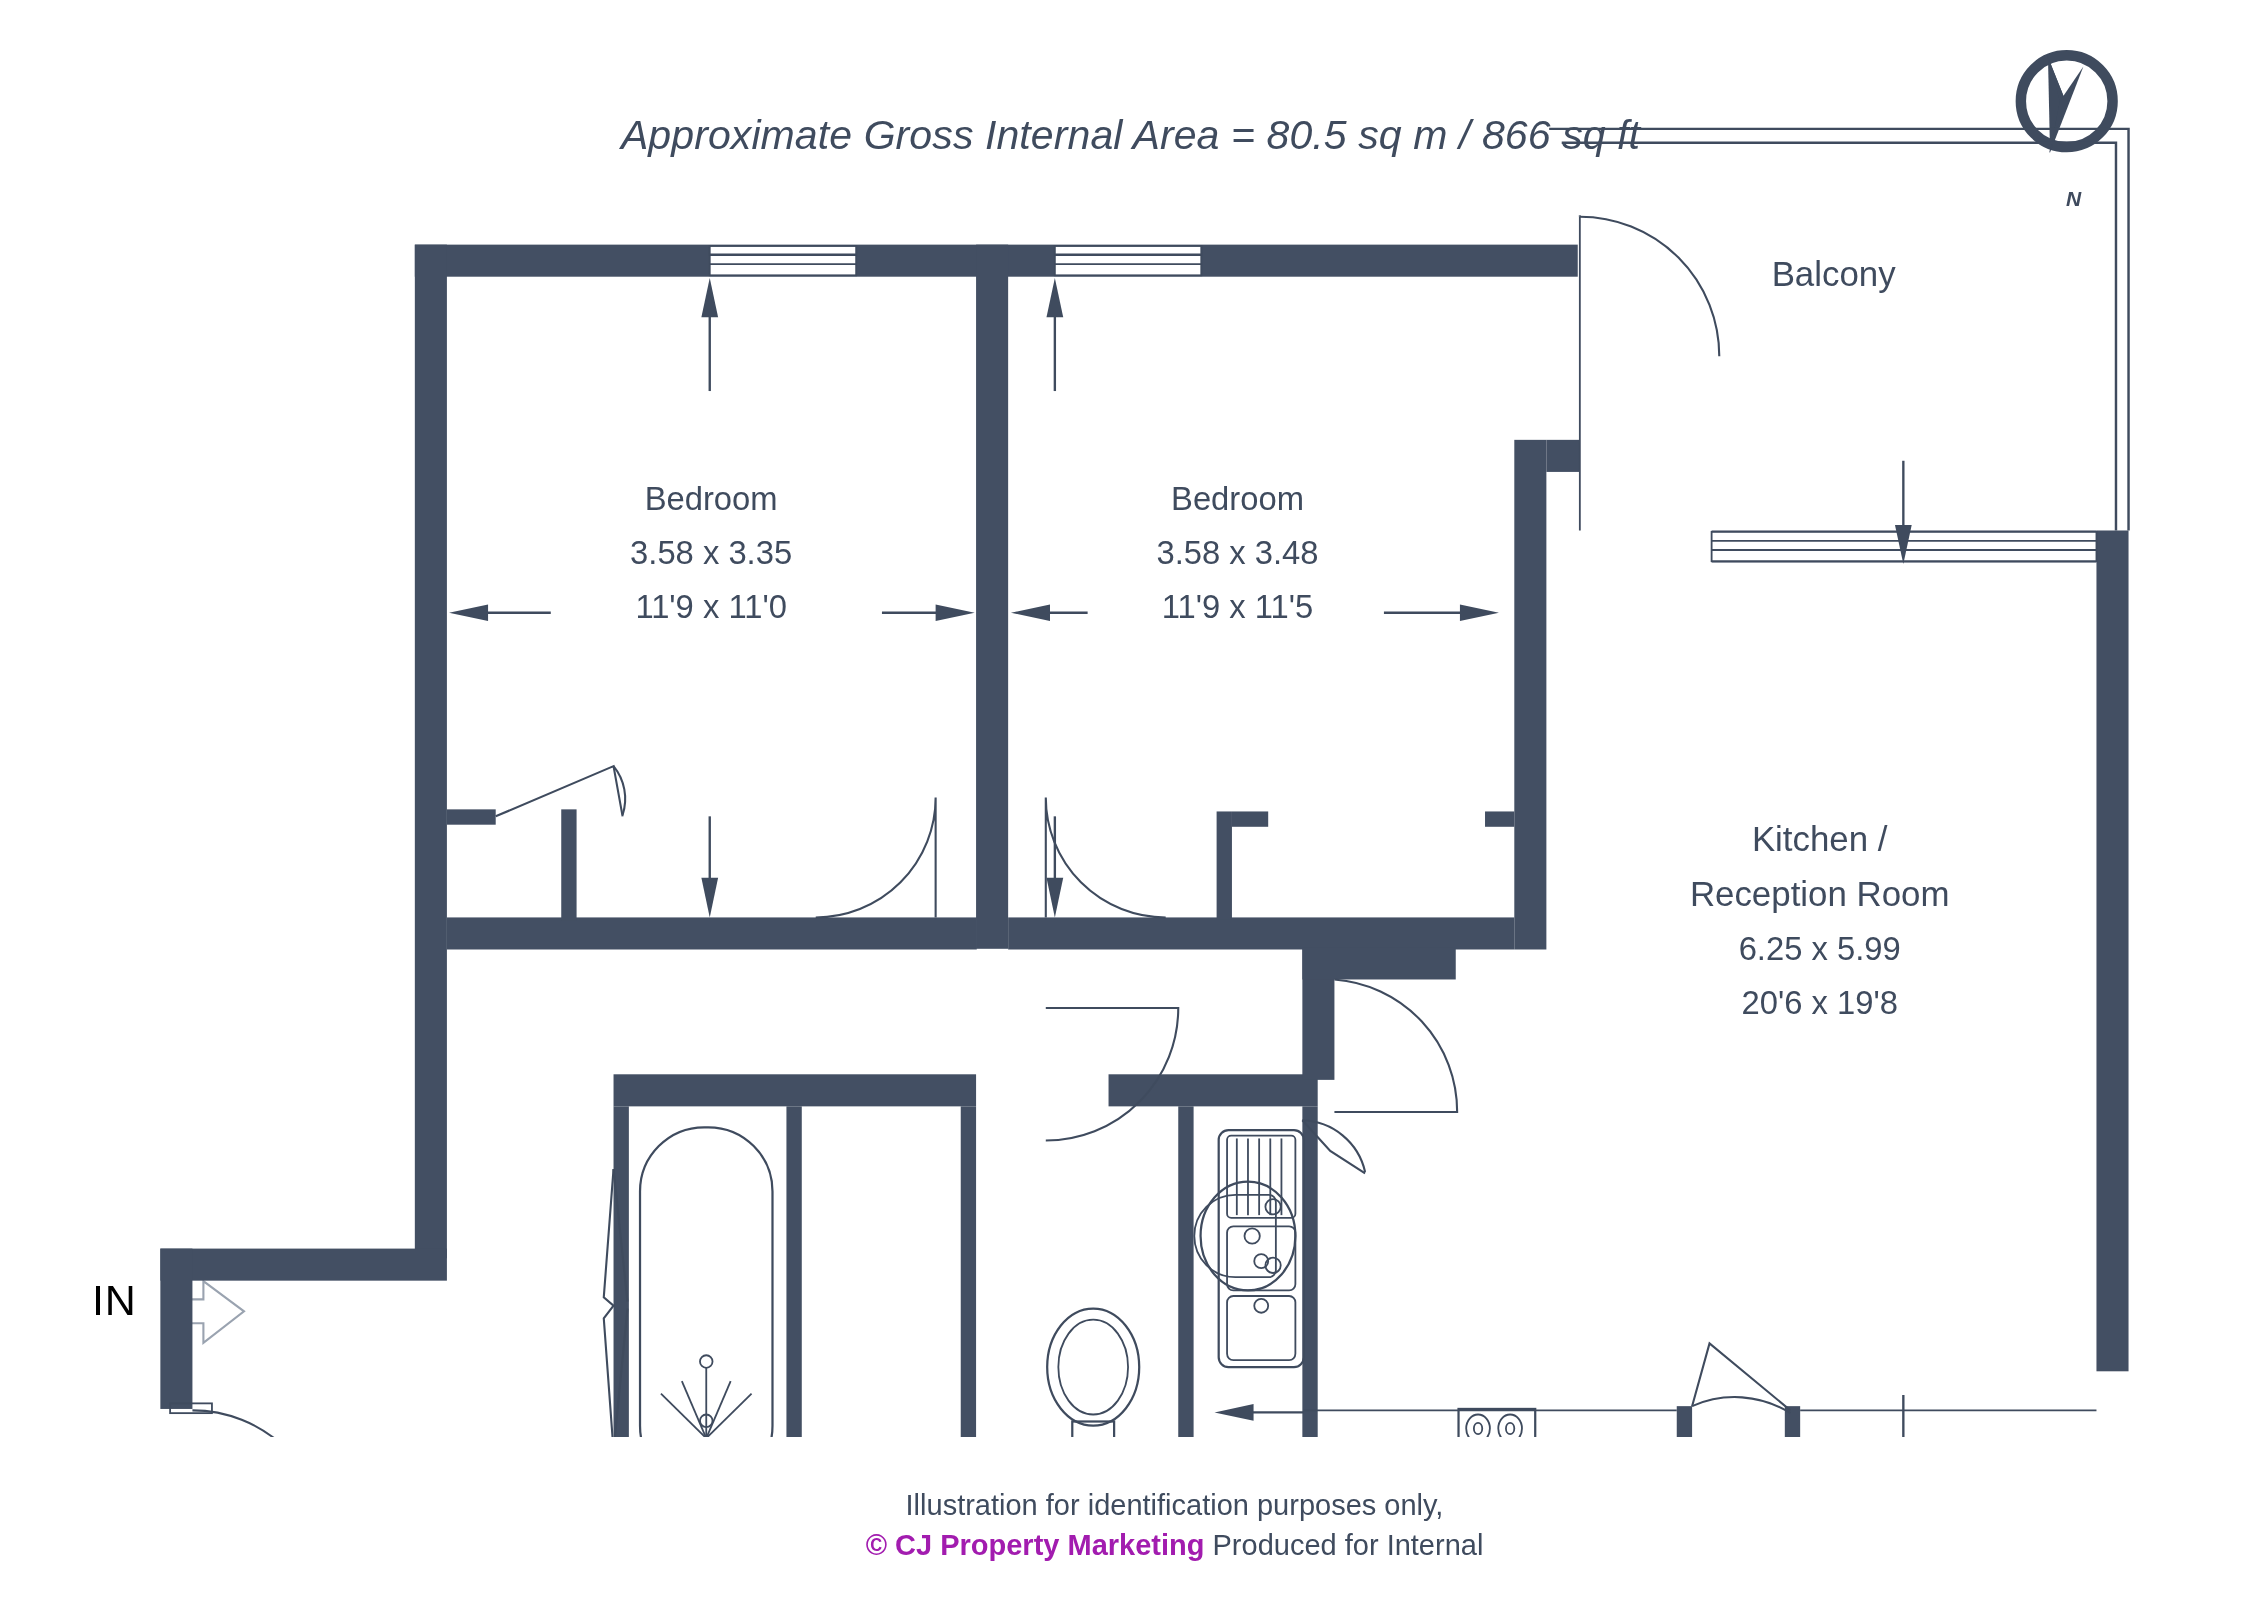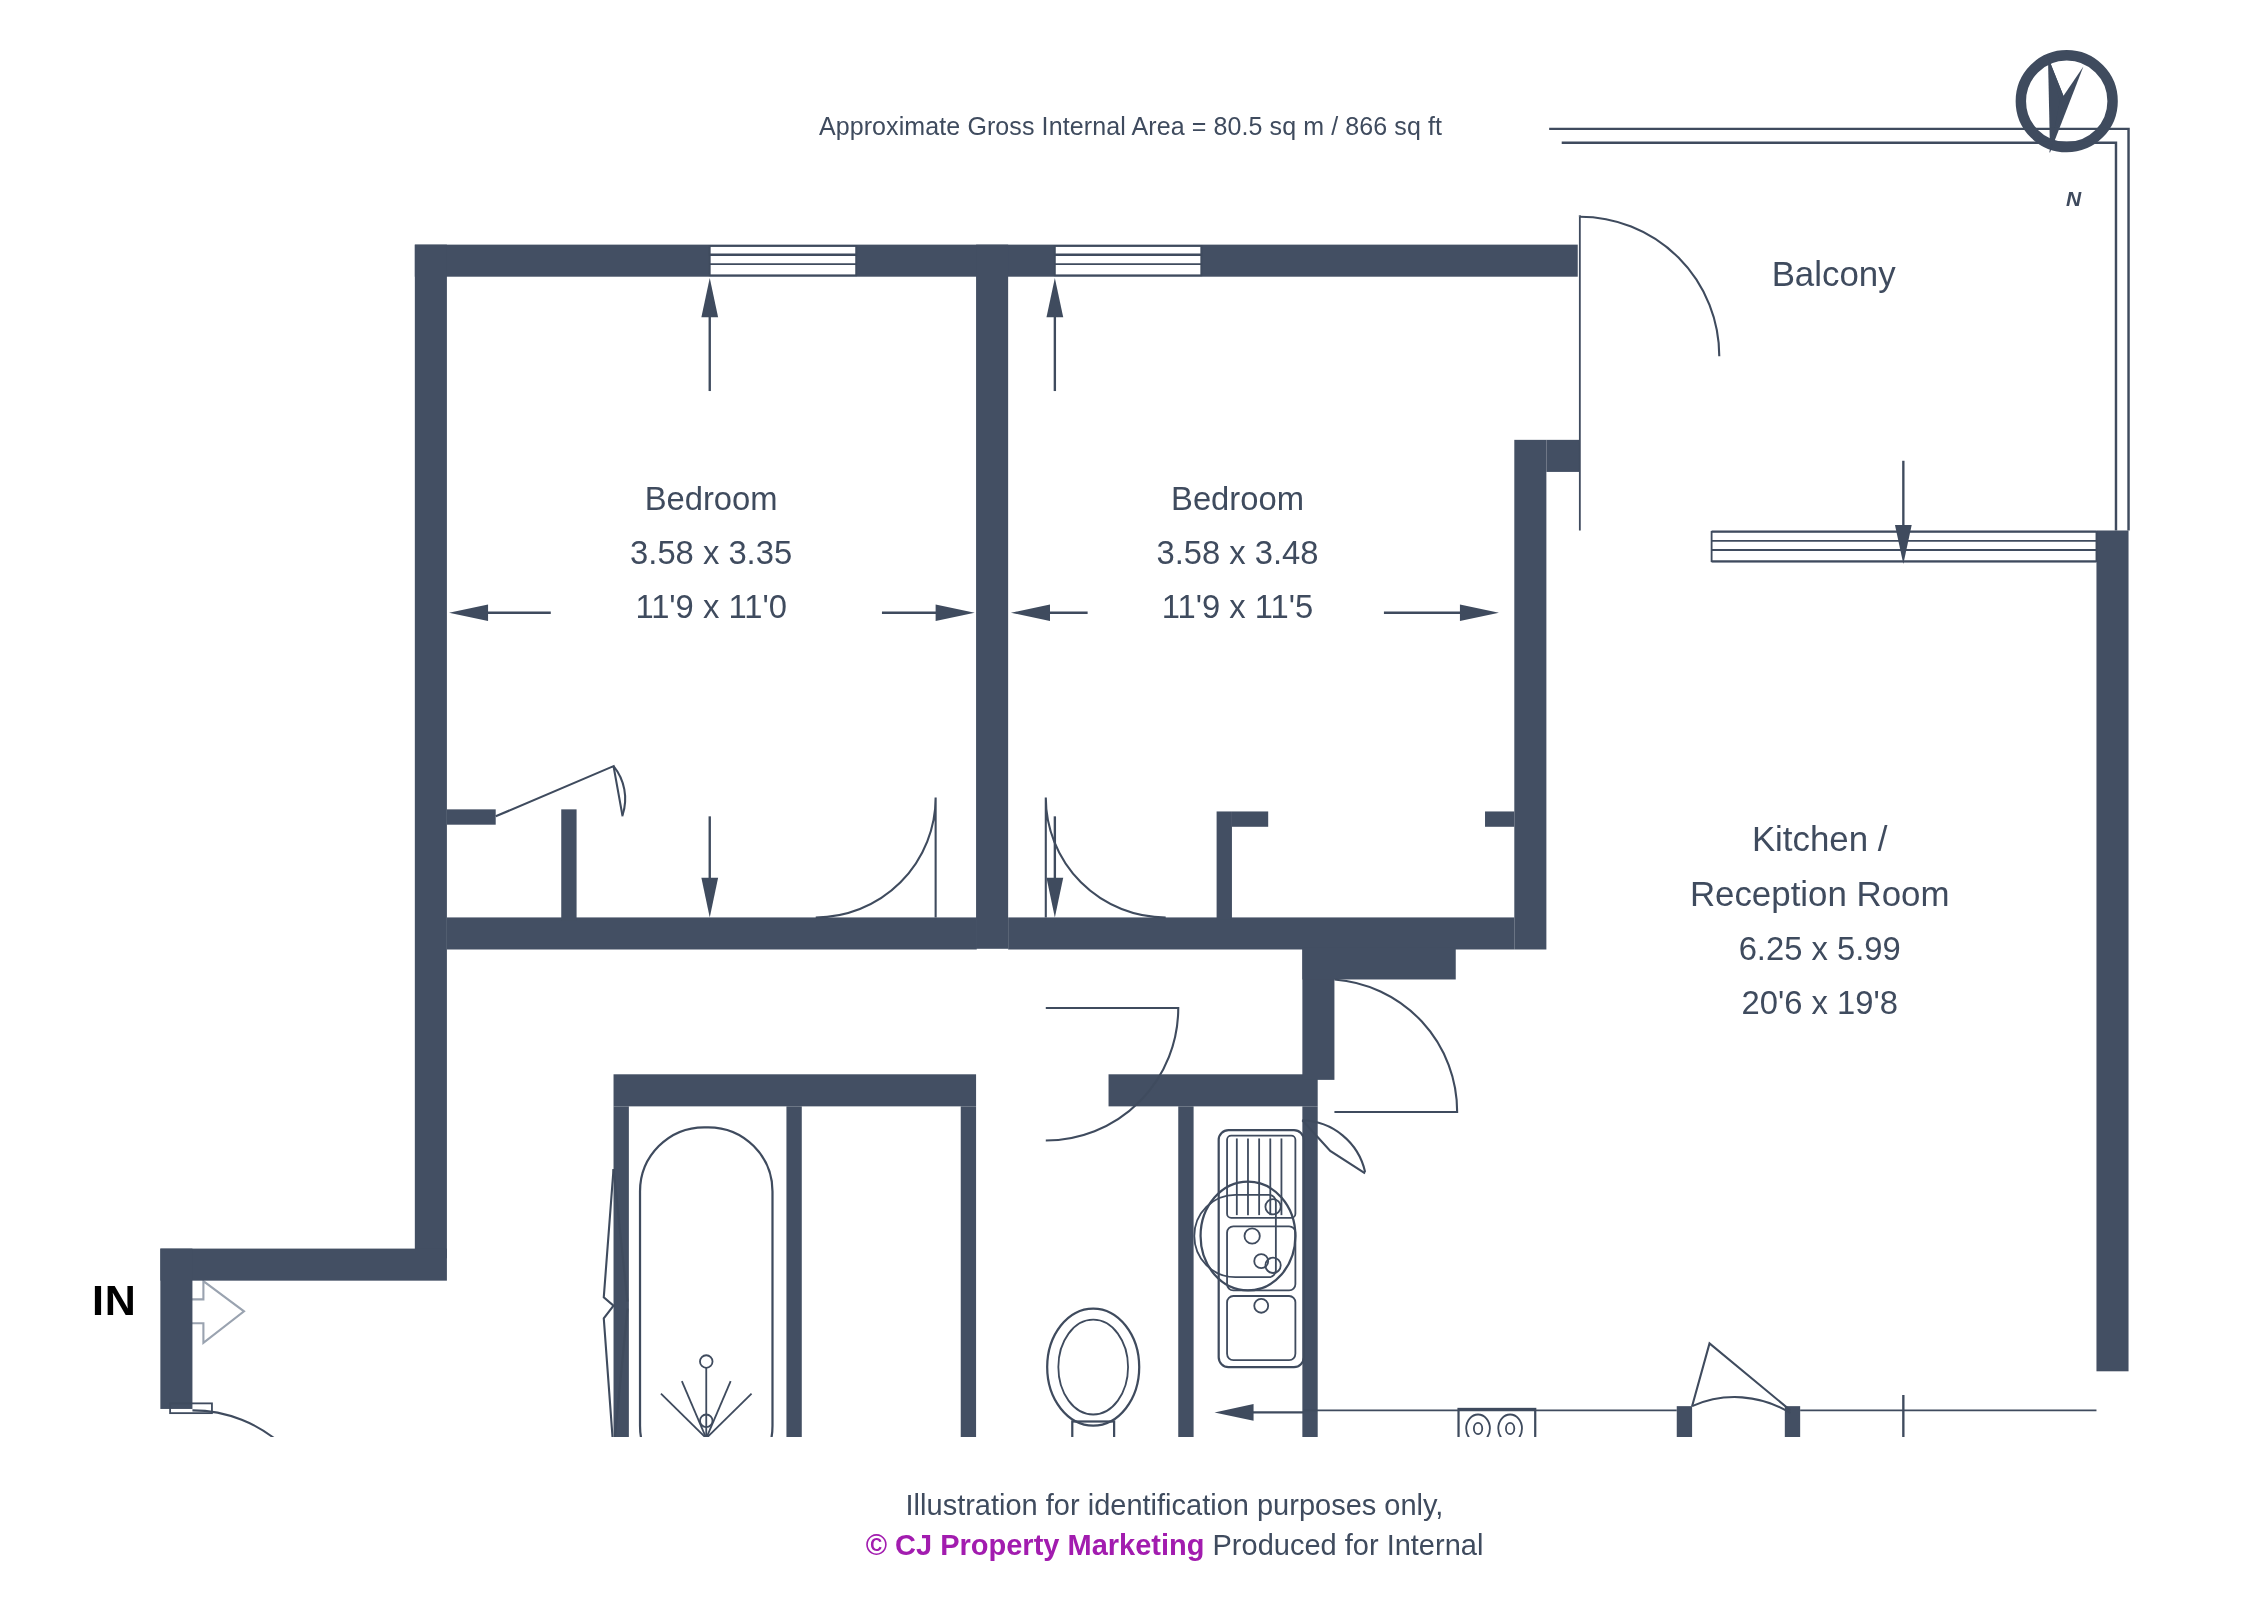--- a/index.html
+++ b/index.html
@@ -18,23 +18,24 @@
   .stage {
     position: absolute;
     inset: 0;
   }
   .area-title {
     position: absolute;
     top: 112px;
     left: 0;
     width: 2261px;
     text-align: center;
-    font-size: 25px;
+    font-size: 41px;
     letter-spacing: 0.1px;
     color: #3F4B5E;
+    font-style: italic;
   }
   .footer {
     position: absolute;
     top: 1485px;
     left: 0;
     width: 2261px;
     text-align: center;
     font-size: 29px;
     line-height: 40px;
     color: #3F4B5E;
@@ -42,21 +43,21 @@
   }
   .footer .brand {
     color: #a21caf;
     font-weight: bold;
   }
   .in-label {
     position: absolute;
     left: 92px;
     top: 1276px;
     font-size: 43px;
-    font-weight: bold;
+    font-weight: normal;
     color: #000000;
     letter-spacing: 0.7px;
   }
   .compass-n {
     position: absolute;
     left: 2066px;
     top: 187px;
     font-size: 21px;
     font-style: italic;
     font-weight: bold;

